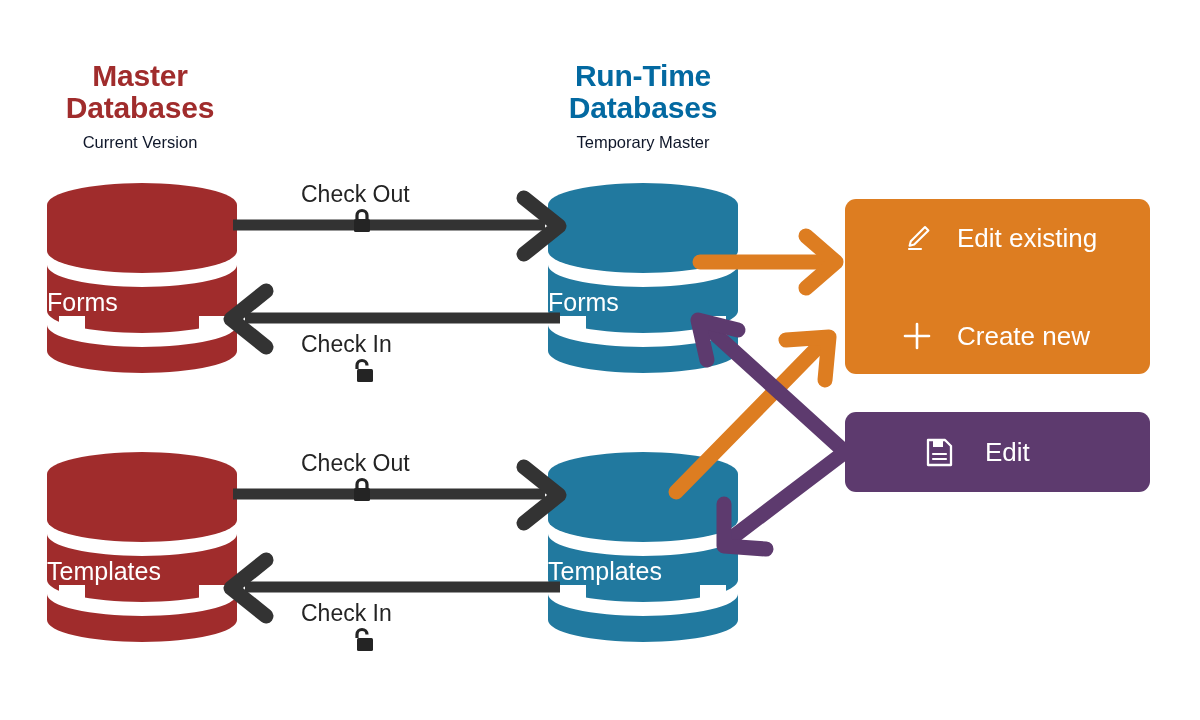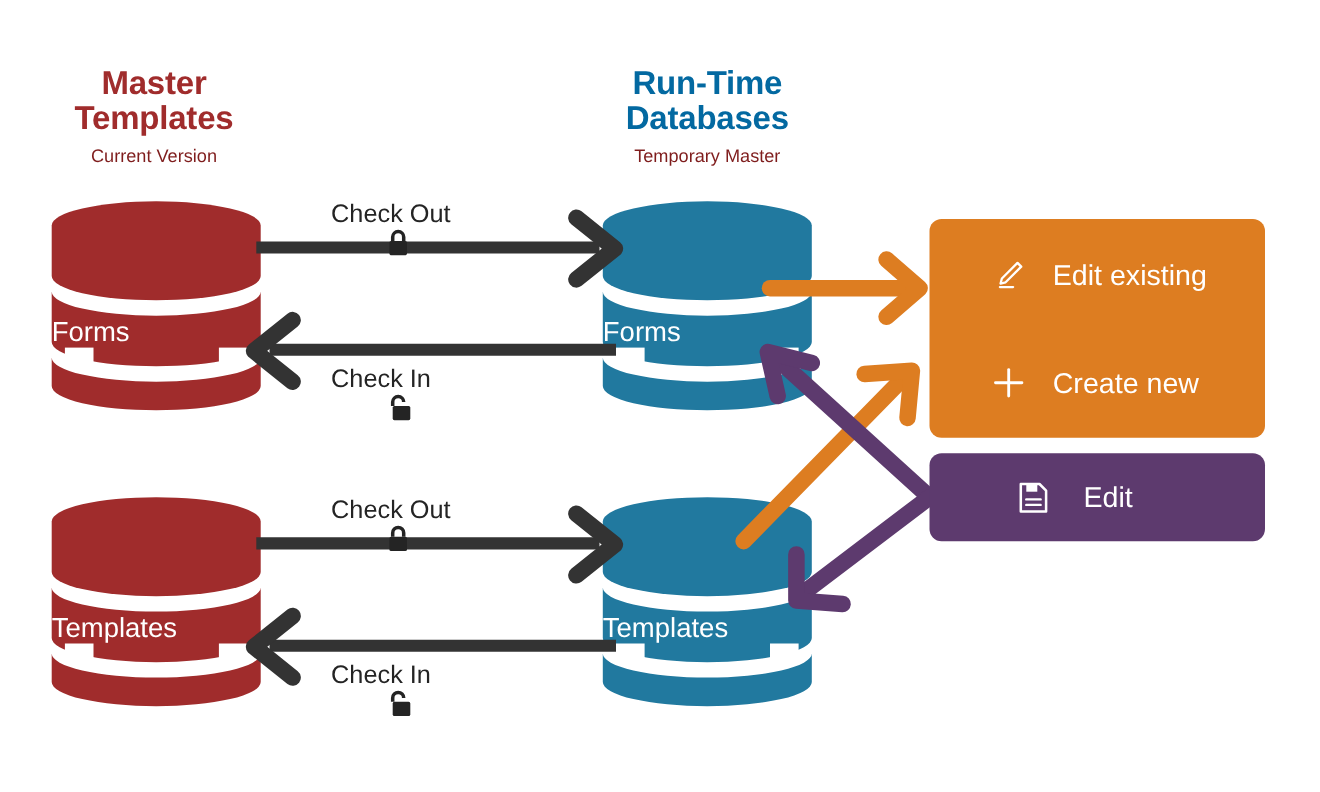--- a/index.html
+++ b/index.html
@@ -9,21 +9,21 @@
     overflow:hidden;position:relative;
   }
   #stage{position:absolute;inset:0;width:1200px;height:720px;}
   #svgroot{position:absolute;left:0;top:0;width:1200px;height:720px;}
 
   .col-head{position:absolute;text-align:center;}
   .col-title{
     font-size:30px;font-weight:bold;line-height:1.07;
     letter-spacing:-0.2px;white-space:pre-line;
   }
-  .col-sub{font-size:16.5px;color:#7f1d1d;margin-top:9px;font-weight:normal;}
+  .col-sub{font-size:16.5px;color:#0f172a;margin-top:9px;font-weight:normal;}
 
   .cyl-label{
     position:absolute;color:#ffffff;
     font-size:25px;line-height:1;pointer-events:none;white-space:nowrap;
   }
 
   .panel{
     position:absolute;border-radius:11px;display:flex;
     flex-direction:column;justify-content:center;
   }
@@ -43,21 +43,21 @@
   }
   .edge-label .lk{margin-left:14px;display:flex;align-items:center;}
 </style>
 </head>
 <body>
 
 <div id="stage">
 
   <div class="col-head" style="left:20px;top:60px;width:240px;">
     <div class="col-title" style="color:#A02C2C">Master
-Templates</div>
+Databases</div>
     <div class="col-sub">Current Version</div>
   </div>
 
   <div class="col-head" style="left:523px;top:60px;width:240px;">
     <div class="col-title" style="color:#0369a1">Run-Time
 Databases</div>
     <div class="col-sub">Temporary Master</div>
   </div>
 
   <svg id="svgroot" viewBox="0 0 1200 720" xmlns="http://www.w3.org/2000/svg">
@@ -178,21 +178,21 @@
   <div class="edge-label" style="left:301px;top:600px;">
     <span>Check In</span>
     <span class="lk" style="margin-left:36px;">
       <svg width="24" height="26" viewBox="0 0 24 26">
         <path d="M5,11 V7.5 a5,5 0 0 1 10,0" fill="none" stroke="#242424" stroke-width="3.2"></path>
         <rect x="5" y="11" width="16" height="13" rx="1.5" fill="#242424"></rect>
       </svg>
     </span>
   </div>
 
-  <div class="panel" style="left:845px;top:199px;width:305px;height:199px;
+  <div class="panel" style="left:845px;top:199px;width:305px;height:175px;
               background:#DD7D21;gap:68px;padding-left:44px;box-sizing:border-box;">
 
     <div class="panel-row">
       <span class="panel-ico">
         <svg width="30" height="30" viewBox="0 0 30 30">
           <path d="M23,4 l3.4,3.4 -14.2,14.2 -4.6,1.2 1.2,-4.6 z" fill="none" stroke="#ffffff" stroke-width="2.1" stroke-linejoin="round"></path>
           <line x1="7" y1="26" x2="19" y2="26" stroke="#ffffff" stroke-width="2.1" stroke-linecap="round"></line>
         </svg>
       </span>
       <span class="panel-txt">Edit existing</span>

